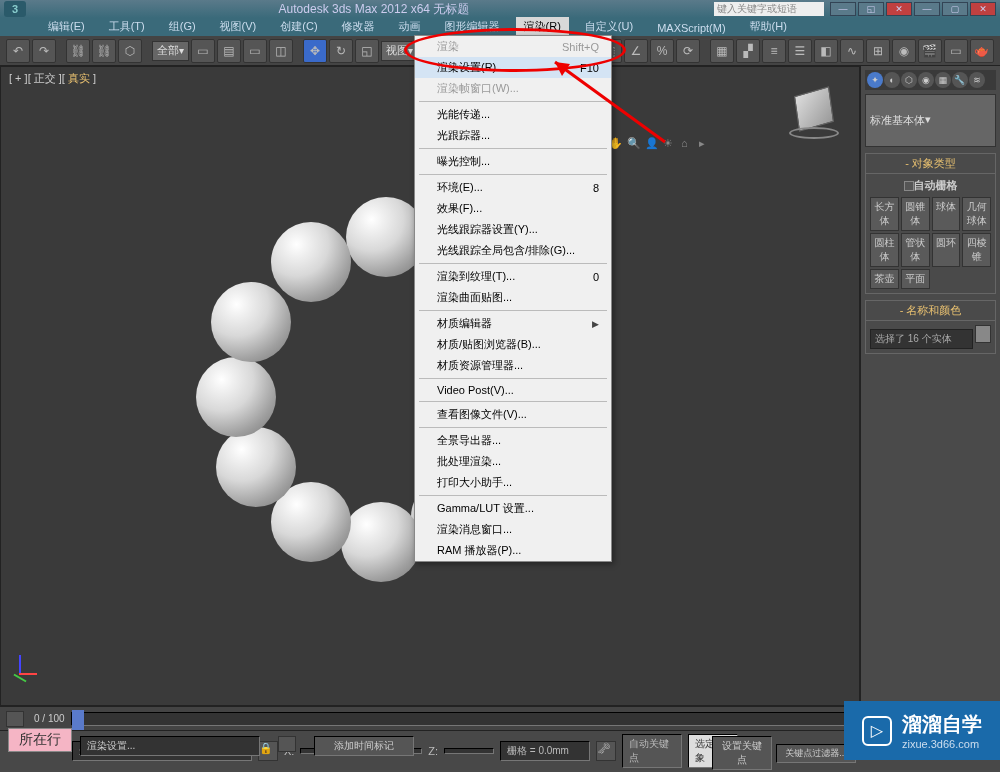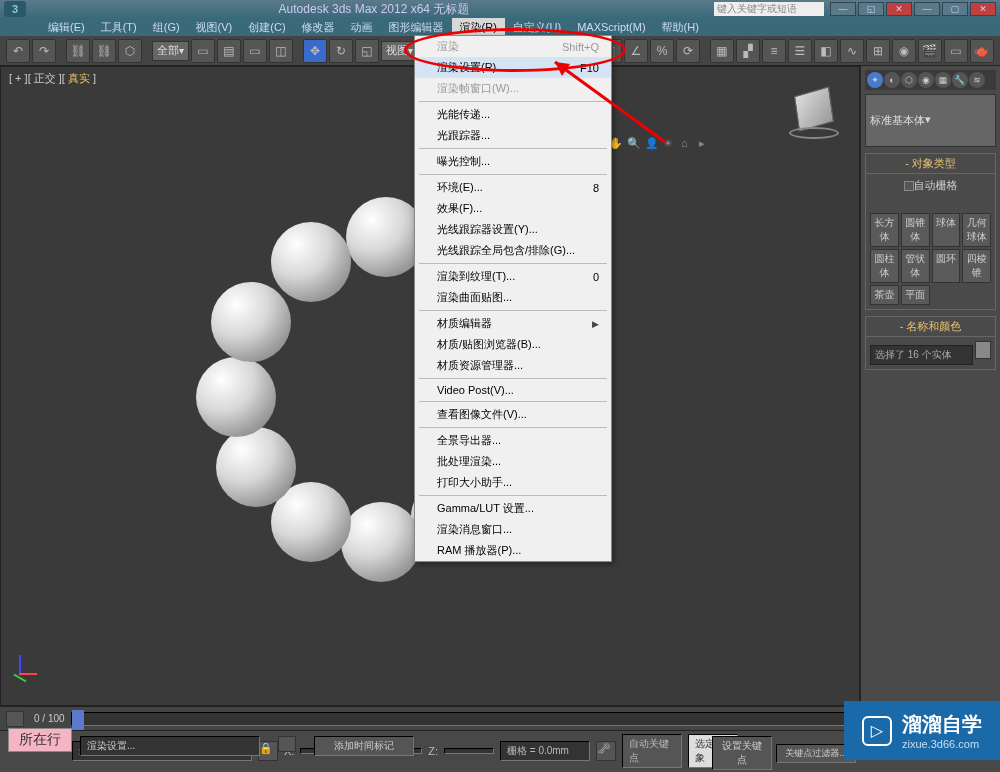--- a/index.html
+++ b/index.html
@@ -6,21 +6,21 @@
 body { background: #4a4a4a; width: 1000px; height: 772px; overflow: hidden; position: relative; color: #ccc; }
 
 .titlebar { height: 18px; background: linear-gradient(#5a7a8a, #3a6a7a); display: flex; align-items: center; padding: 0 4px; color: #cce; }
 .titlebar .logo { width: 22px; height: 16px; background: #2a5a6a; border-radius: 3px; margin-right: 8px; display: flex; align-items: center; justify-content: center; color: #8cc; font-weight: bold; }
 .titlebar .title { flex: 1; text-align: center; font-size: 12px; }
 .titlebar .search { width: 110px; height: 14px; background: #eee; margin-right: 6px; font-size: 10px; color: #888; padding: 0 3px; }
 .titlebar .win-btns { display: flex; gap: 2px; }
 .titlebar .win-btn { width: 26px; height: 14px; background: #5a7a8a; border: 1px solid #345; display: flex; align-items: center; justify-content: center; font-size: 9px; }
 .titlebar .win-btn.close { background: #c04040; }
 
-.menubar { height: 18px; background: #3a6a7a; display: flex; align-items: center; padding: 0 40px; gap: 0; color: #cde; }
+.menubar { height: 18px; background: #3a6a7a; display: flex; align-items: flex-end; padding: 0 40px; gap: 8px; color: #cde; }
 .menubar .menu { padding: 2px 8px; cursor: pointer; }
 .menubar .menu.active { background: #d8d8d8; color: #000; }
 
 .toolbar { height: 30px; background: #444; border-bottom: 1px solid #222; display: flex; align-items: center; padding: 0 6px; gap: 2px; }
 .tb-btn { width: 24px; height: 24px; background: #555; border: 1px solid #333; border-radius: 2px; display: flex; align-items: center; justify-content: center; font-size: 12px; color: #bbb; }
 .tb-sep { width: 6px; }
 .tb-select { height: 20px; background: #666; border: 1px solid #333; color: #ddd; padding: 0 4px; font-size: 10px; display: flex; align-items: center; }
 
 .main-area { position: relative; height: 640px; display: flex; }
 .viewport { flex: 1; background: #3a3a3a; position: relative; border: 1px solid #222; }
@@ -43,21 +43,21 @@
 .dropdown .item.disabled { color: #999; }
 .dropdown .sep { height: 1px; background: #bbb; margin: 2px 4px; }
 .dropdown .arrow { font-size: 9px; color: #444; }
 
 .right-panel { width: 140px; background: #4a4a4a; border-left: 1px solid #222; padding: 4px; }
 .rp-tabs { display: flex; gap: 1px; margin-bottom: 4px; padding: 2px; background: #3a3a3a; }
 .rp-tab { width: 16px; height: 16px; background: #555; border-radius: 50%; display: flex; align-items: center; justify-content: center; font-size: 9px; }
 .rp-tab.active { background: #4a7aca; }
 .rp-select { width: 100%; background: #666; border: 1px solid #333; color: #ddd; padding: 18px 4px; margin-bottom: 6px; display: flex; justify-content: flex-start; }
 .rp-section { border: 1px solid #666; padding: 4px; margin-bottom: 6px; }
-.rp-check { display: flex; align-items: center; justify-content: center; gap: 0; margin-bottom: 20px; }
+.rp-check { display: flex; align-items: center; justify-content: center; gap: 0; margin-bottom: 4px; font-weight: bold; }
 .rp-check .box { width: 10px; height: 10px; border: 1px solid #888; background: #555; }
 .rp-grid { display: grid; grid-template-columns: 1fr 1fr 1fr 1fr; gap: 2px; }
 .rp-btn { background: #5a5a5a; border: 1px solid #333; color: #ccc; text-align: center; padding: 2px 0; font-size: 10px; }
 .rp-input { width: 100%; background: #333; border: 1px solid #222; color: #aaa; padding: 2px 4px; margin-top: 4px; font-size: 10px; }
 .top-right-tools { position: absolute; right: 146px; top: 70px; display: flex; gap: 4px; }
 .top-right-tools .tool { width: 14px; height: 14px; color: #888; font-size: 11px; }
 
 .timeline { height: 24px; background: #444; border-top: 1px solid #222; display: flex; align-items: center; padding: 0 6px; }
 .timeline .track { flex: 1; height: 14px; background: #333; border: 1px inset #222; position: relative; }
 .timeline .marker { position: absolute; left: 0; top: -3px; width: 12px; height: 20px; background: #5a7aca; }

